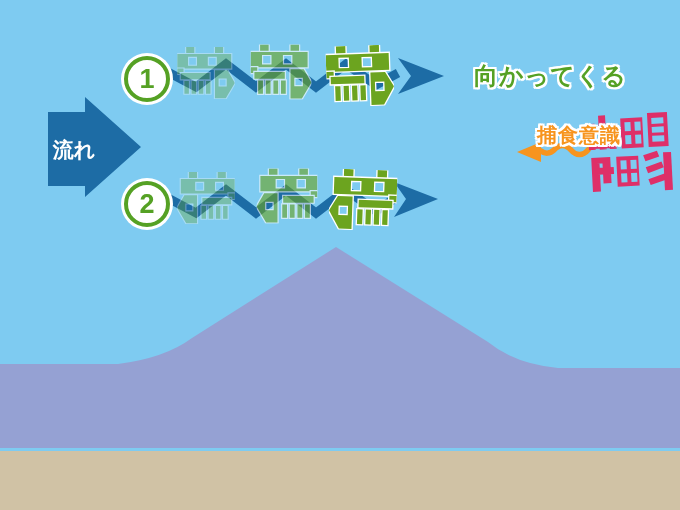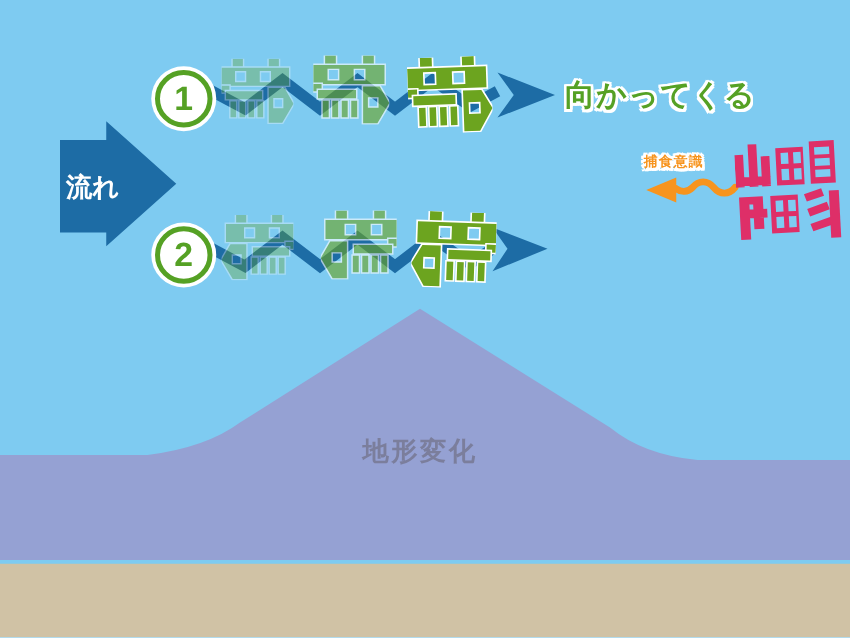--- a/index.html
+++ b/index.html
@@ -10,25 +10,26 @@
   }
   .stage svg{position:absolute;left:0;top:0;}
   .label{
     position:absolute;font-weight:bold;white-space:nowrap;letter-spacing:1px;
   }
   .outlined{
     text-shadow:
       -2px -2px 0 #fff, 2px -2px 0 #fff, -2px 2px 0 #fff, 2px 2px 0 #fff,
       -2px 0 0 #fff, 2px 0 0 #fff, 0 -2px 0 #fff, 0 2px 0 #fff,
       -1px -2px 0 #fff, 1px 2px 0 #fff, 2px 1px 0 #fff, -2px -1px 0 #fff;
+    margin-left: 22px;
   }
   .row-label{color:var(--green-text,#55A124);font-size:24px;}
   .row1-label{left:452px;top:60px;}
   .row2-label{left:452px;top:184px;}
-  .predator-label{color:var(--orange,#F7941E);font-size:11px;left:515px;top:122px;}
+  .predator-label{color:var(--orange,#F7941E);font-size:20px;left:515px;top:122px;}
   .flow-label{color:#fff;font-size:21px;left:50px;top:136px;width:48px;text-align:center;letter-spacing:0;}
   .terrain-label{color:var(--terrain-text,#7B7E9C);font-size:21px;left:246px;top:347px;width:180px;text-align:center;letter-spacing:2px;}
   .num-circle{
     position:absolute;width:38px;height:38px;border-radius:50%;
     background:#fff;border:4px solid var(--green-text,#55A124);
     box-shadow:0 0 0 3px #fff;
     display:flex;align-items:center;justify-content:center;
     color:var(--green-text,#55A124);font-weight:bold;font-size:27px;line-height:1;
   }
   .circle1{left:124px;top:56px;}
@@ -120,14 +121,13 @@
     <span>1</span>
   </div>
   <div class="num-circle circle2">
     <span>2</span>
   </div>
 
   <div class="label outlined row-label row1-label">向かってくる</div>
 
   <div class="label outlined predator-label">捕食意識</div>
 
-  <div class="label terrain-label">地形変化</div>
 </div>
 
 </body></html>

